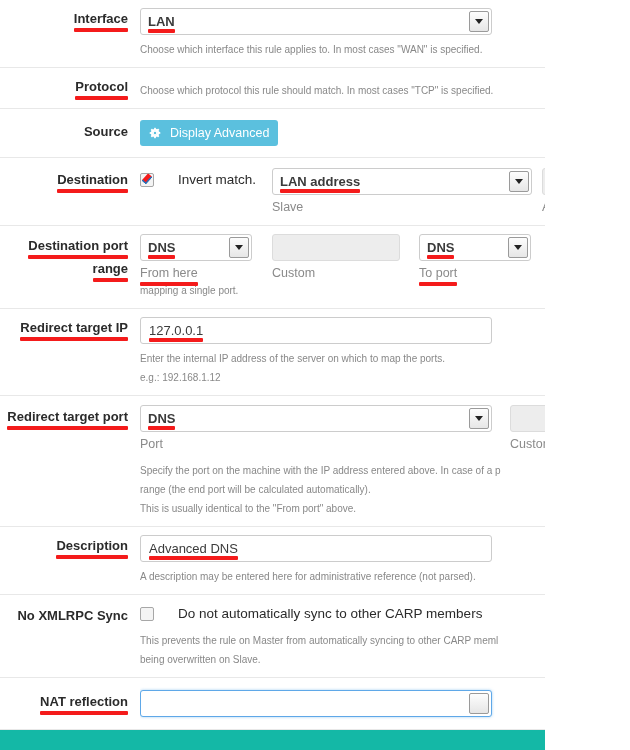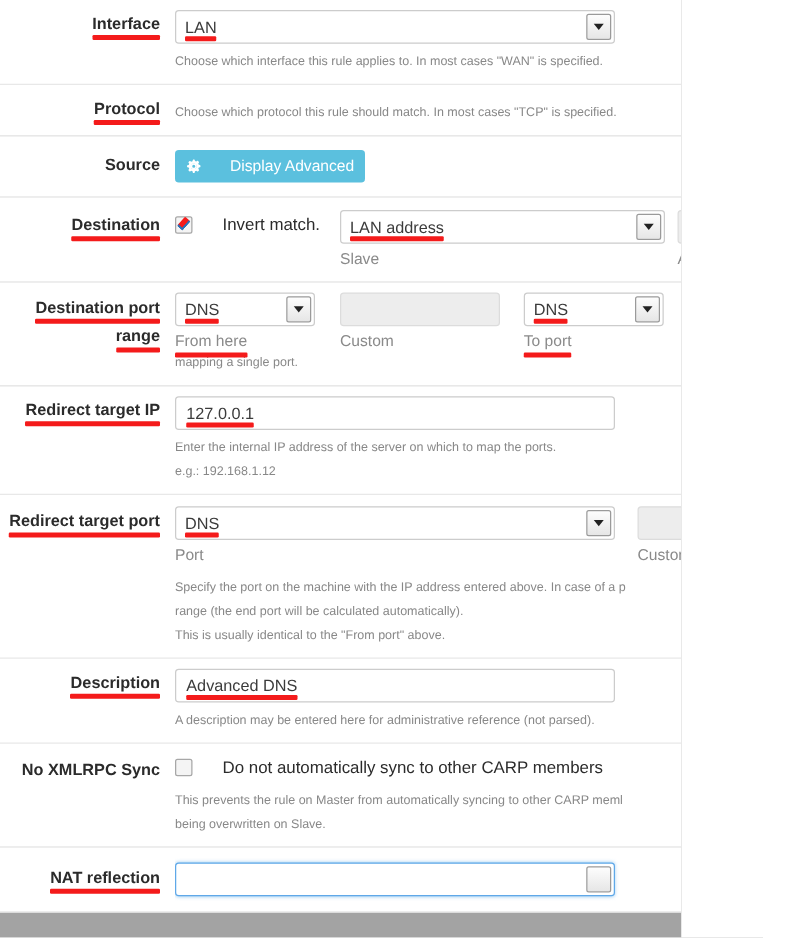--- a/index.html
+++ b/index.html
@@ -6,21 +6,21 @@
   html, body {
     margin: 0; padding: 0;
     width: 630px; height: 750px;
     overflow: hidden;
     background: #ffffff;
     font-family: "Liberation Sans", sans-serif;
   }
   #page {
     position: relative;
     width: 545px; height: 750px;
-    background: #a3a3a3;
+    background: #14b8a6;
     overflow: hidden;
   }
 
   
   .row {
     position: relative;
     display: flex;
     align-items: flex-start;
     border-bottom: 1px solid #e8e8e8;
     padding: 0;
@@ -101,21 +101,21 @@
     border-radius: 2px;
     display: flex; align-items: center; justify-content: center;
   }
   .select .arrow i {
     display: block;
     width: 0; height: 0;
     border-left: 4px solid transparent;
     border-right: 4px solid transparent;
     border-top: 5px solid #222;
   }
-  .select .txt { position: relative; }
+  .select .txt { position: relative; font-weight: bold; }
 
   .textinput {
     height: 27px;
     border: 1px solid #ccc;
     border-radius: 3px;
     background: #fff;
     display: inline-flex;
     align-items: center;
     padding: 0 8px;
     font-size: 13px;
@@ -142,21 +142,21 @@
     color: #8a8a8a;
     line-height: 16px;
     margin-top: 4px;
     white-space: nowrap;
   }
 
   
   .btn-advanced {
     display: inline-flex;
     align-items: center;
-    gap: 22px;
+    gap: 8px;
     background: #5bc0de;
     color: #fff;
     border: none;
     border-radius: 3px;
     padding: 6px 9px 6px 8px;
     font-size: 12.5px;
     font-weight: normal;
     cursor: pointer;
     line-height: 1;
   }

